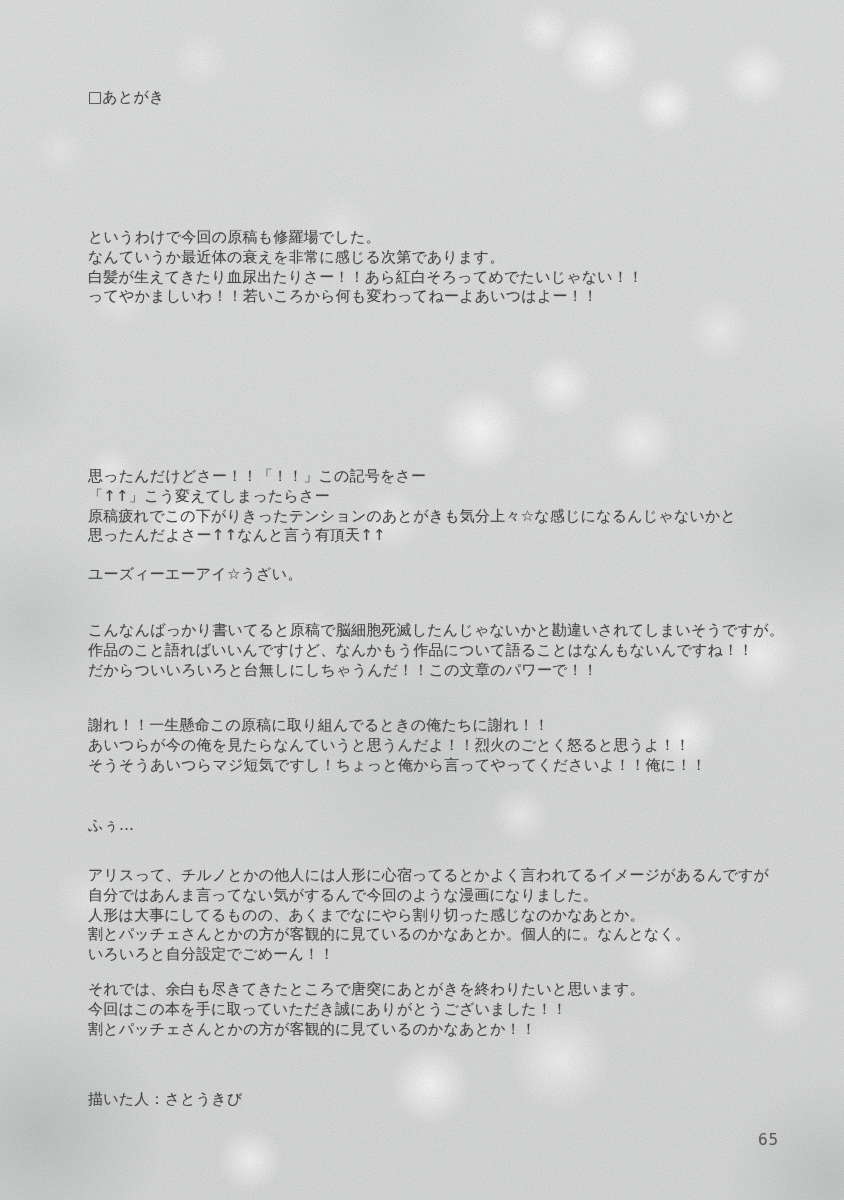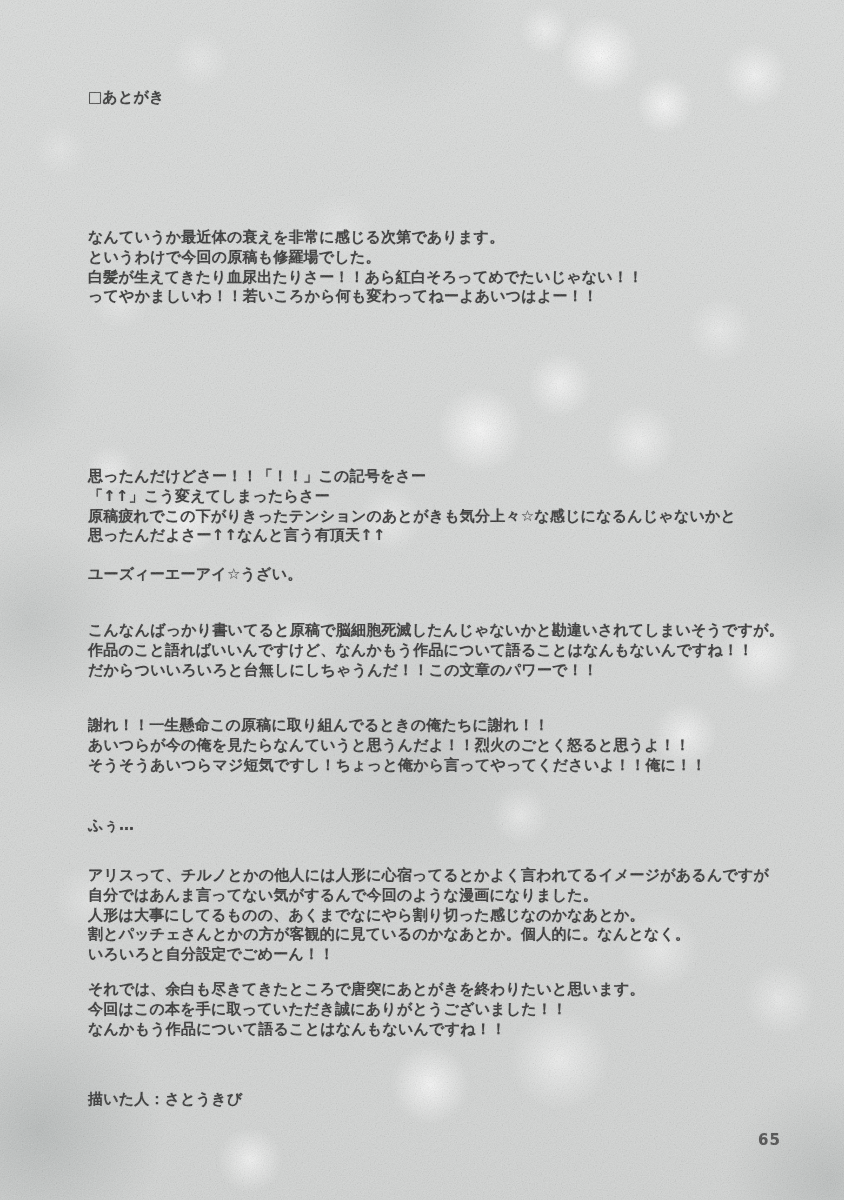--- a/index.html
+++ b/index.html
@@ -39,21 +39,20 @@
       radial-gradient(circle 35px at 60px 150px,  rgba(255,255,255,.30), rgba(255,255,255,0) 72%),
       
       radial-gradient(circle 180px at 40px 1130px, rgba(118,126,126,.30), rgba(118,126,126,0) 70%),
       radial-gradient(circle 160px at 820px 520px, rgba(118,126,126,.20), rgba(118,126,126,0) 70%),
       radial-gradient(circle 140px at 30px 620px,  rgba(118,126,126,.20), rgba(118,126,126,0) 70%),
       radial-gradient(circle 200px at 420px 760px, rgba(118,126,126,.12), rgba(118,126,126,0) 70%),
       radial-gradient(circle 150px at 830px 1180px,rgba(118,126,126,.25), rgba(118,126,126,0) 70%),
       radial-gradient(circle 150px at 400px 10px,  rgba(118,126,126,.12), rgba(118,126,126,0) 70%),
       radial-gradient(circle 120px at 0px 380px,   rgba(118,126,126,.18), rgba(118,126,126,0) 70%),
       linear-gradient(#dadcdb, #d2d4d3);
-    font-weight: bold;
   }
   .grain{
     position:absolute;left:0;top:0;z-index:3;
     pointer-events:none;opacity:.30;
   }
   .txt{
     position:absolute;left:88px;z-index:2;
     font-size:15px;line-height:19.8px;
     letter-spacing:.2px;white-space:nowrap;
     text-shadow:0 0 1px rgba(48,48,48,.35);
@@ -68,22 +67,22 @@
 </style>
 </head>
 <body>
 
 <div class="page">
 
   <div class="txt heading">□あとがき</div>
 
 
   <div class="txt" style="top:228px">
+    <div>というわけで今回の原稿も修羅場でした。</div>
     <div>なんていうか最近体の衰えを非常に感じる次第であります。</div>
-    <div>というわけで今回の原稿も修羅場でした。</div>
     <div>白髪が生えてきたり血尿出たりさー！！あら紅白そろってめでたいじゃない！！</div>
     <div>ってやかましいわ！！若いころから何も変わってねーよあいつはよー！！</div>
   </div>
 
 
   <div class="txt" style="top:467px">
     <div>思ったんだけどさー！！「！！」この記号をさー</div>
     <div>「↑↑」こう変えてしまったらさー</div>
     <div>原稿疲れでこの下がりきったテンションのあとがきも気分上々☆な感じになるんじゃないかと</div>
     <div>思ったんだよさー↑↑なんと言う有頂天↑↑</div>
@@ -113,21 +112,21 @@
     <div>アリスって、チルノとかの他人には人形に心宿ってるとかよく言われてるイメージがあるんですが</div>
     <div>自分ではあんま言ってない気がするんで今回のような漫画になりました。</div>
     <div>人形は大事にしてるものの、あくまでなにやら割り切った感じなのかなあとか。</div>
     <div>割とパッチェさんとかの方が客観的に見ているのかなあとか。個人的に。なんとなく。</div>
     <div>いろいろと自分設定でごめーん！！</div>
   </div>
 
   <div class="txt" style="top:980px">
     <div>それでは、余白も尽きてきたところで唐突にあとがきを終わりたいと思います。</div>
     <div>今回はこの本を手に取っていただき誠にありがとうございました！！</div>
-    <div>なんかもう作品について語ることはなんもないんですね！！</div>
+    <div>割とパッチェさんとかの方が客観的に見ているのかなあとか！！</div>
   </div>
 
   <div class="txt credit">描いた人：さとうきび</div>
 
   <div class="pagenum">65</div>
 
   <svg class="grain" width="844" height="1200" xmlns="http://www.w3.org/2000/svg">
     <filter id="noise">
       <feTurbulence type="fractalNoise" baseFrequency="0.85" numOctaves="3" stitchTiles="stitch"></feTurbulence>
       <feColorMatrix type="saturate" values="0"></feColorMatrix>

